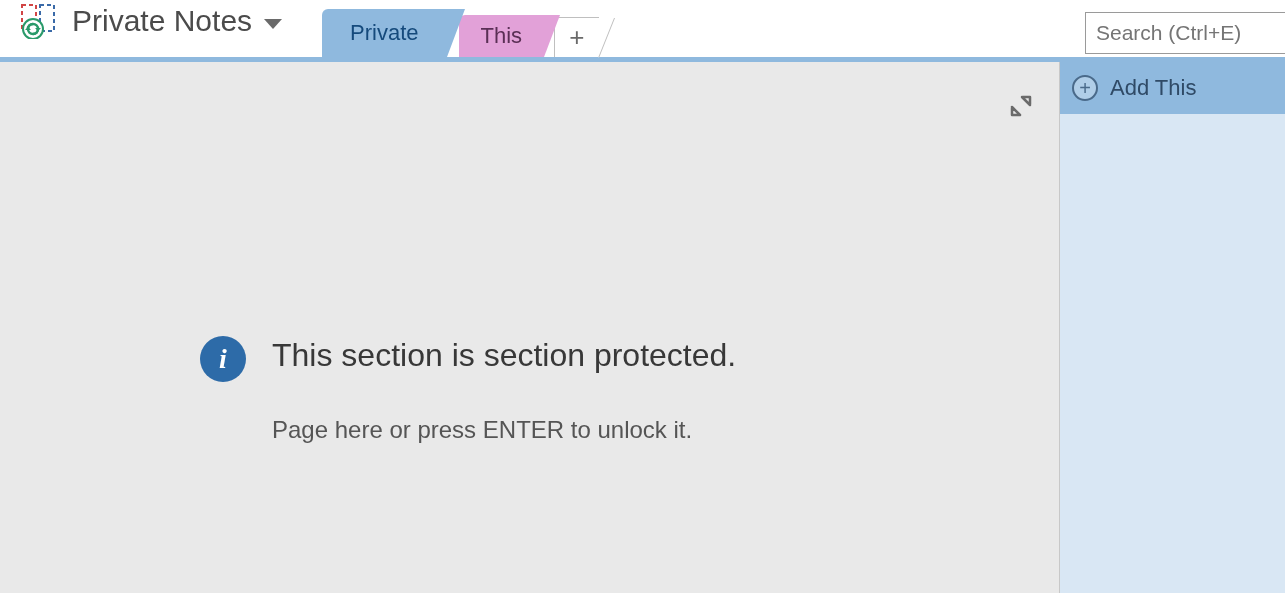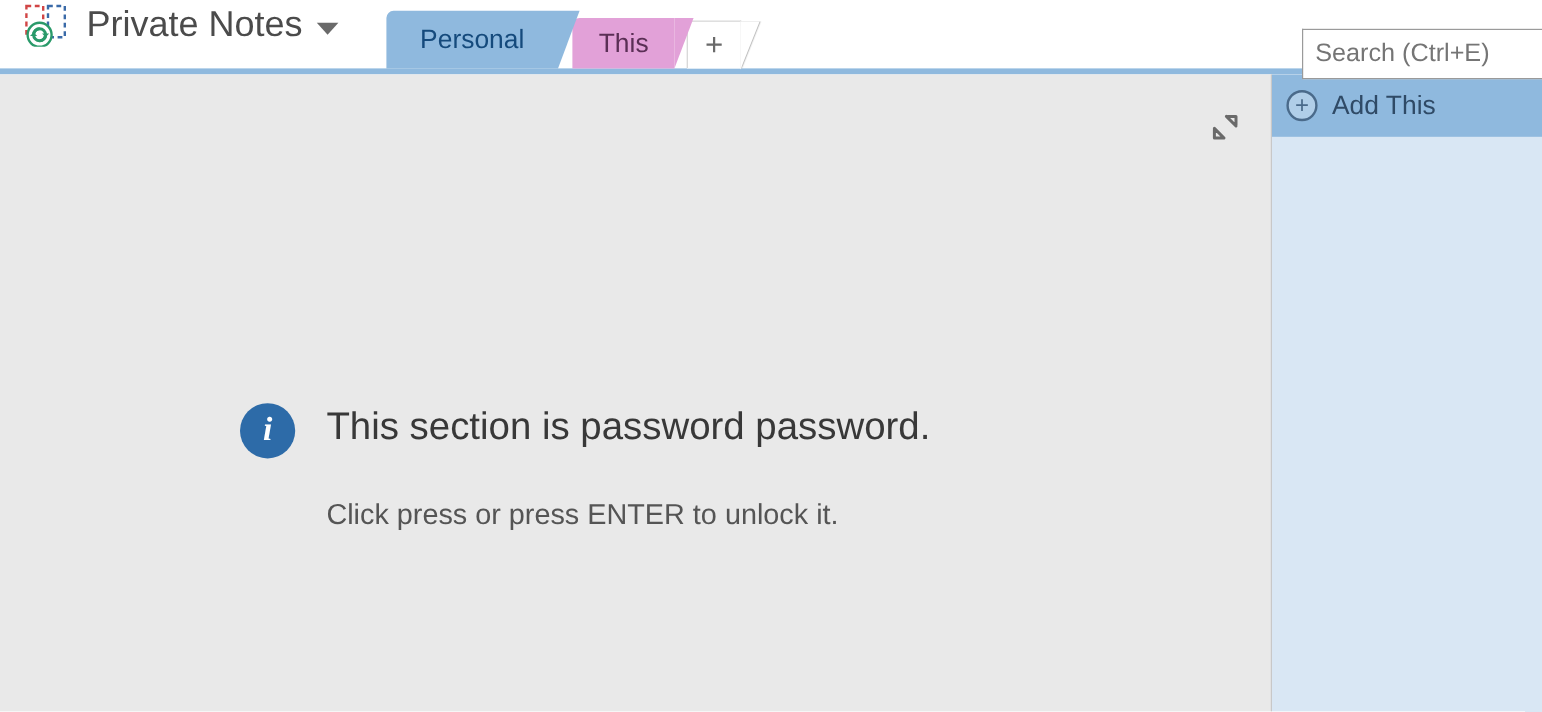--- a/index.html
+++ b/index.html
@@ -106,21 +106,21 @@
   }
   .plus {
     font-size: 26px;
     color: #6a6a6a;
     font-weight: 300;
   }
   
   .search-box {
     position: absolute;
     right: 0;
-    top: 24px;
+    top: 12px;
     width: 200px;
     height: 42px;
     border: 1.5px solid #9a9a9a;
     border-right: none;
     font-size: 21px;
     color: #6a6a6a;
     padding: 6px 10px;
     background: #fff;
     outline: none;
   }
@@ -223,21 +223,21 @@
         <polygon points="8,24 5,27 11,27" fill="#2a9a6a"></polygon>
         <polygon points="18,28 21,25 15,25" fill="#2a9a6a"></polygon>
       </svg>
     </span>
     <span class="notebook-title">Private Notes</span>
     <span class="chevron-down"></span>
   </div>
 
   <div class="tabs">
     <div class="tab tab-active">
-      <span>Personal</span>
+      <span>Private</span>
     </div>
     <div class="tab tab-work">
       <span>This</span>
     </div>
     <div class="tab tab-add">
       <span class="plus">+</span>
     </div>
   </div>
 
   <input class="search-box" type="text" placeholder="Search (Ctrl+E)" style="">
@@ -247,22 +247,22 @@
   <div class="content">
     <span class="fullscreen-icon">
       <svg width="24" height="24" viewBox="0 0 24 24">
         <path d="M 3 13 L 11 21 M 3 21 L 3 14 M 3 21 L 10 21" stroke="#6a6a6a" stroke-width="2.5" fill="none" stroke-linecap="round"></path>
         <path d="M 21 11 L 13 3 M 21 3 L 21 10 M 21 3 L 14 3" stroke="#6a6a6a" stroke-width="2.5" fill="none" stroke-linecap="round"></path>
       </svg>
     </span>
     <div class="message">
       <div class="info-icon">i</div>
       <div class="msg-text">
-        <div class="msg-heading">This section is password password.</div>
-        <div class="msg-sub">Click press or press ENTER to unlock it.</div>
+        <div class="msg-heading">This section is section protected.</div>
+        <div class="msg-sub">Page here or press ENTER to unlock it.</div>
       </div>
     </div>
   </div>
 
   <div class="pagepanel">
     <div class="addpage">
       <span class="addpage-icon">+</span>
       <span class="addpage-label">Add This</span>
     </div>
   </div>

